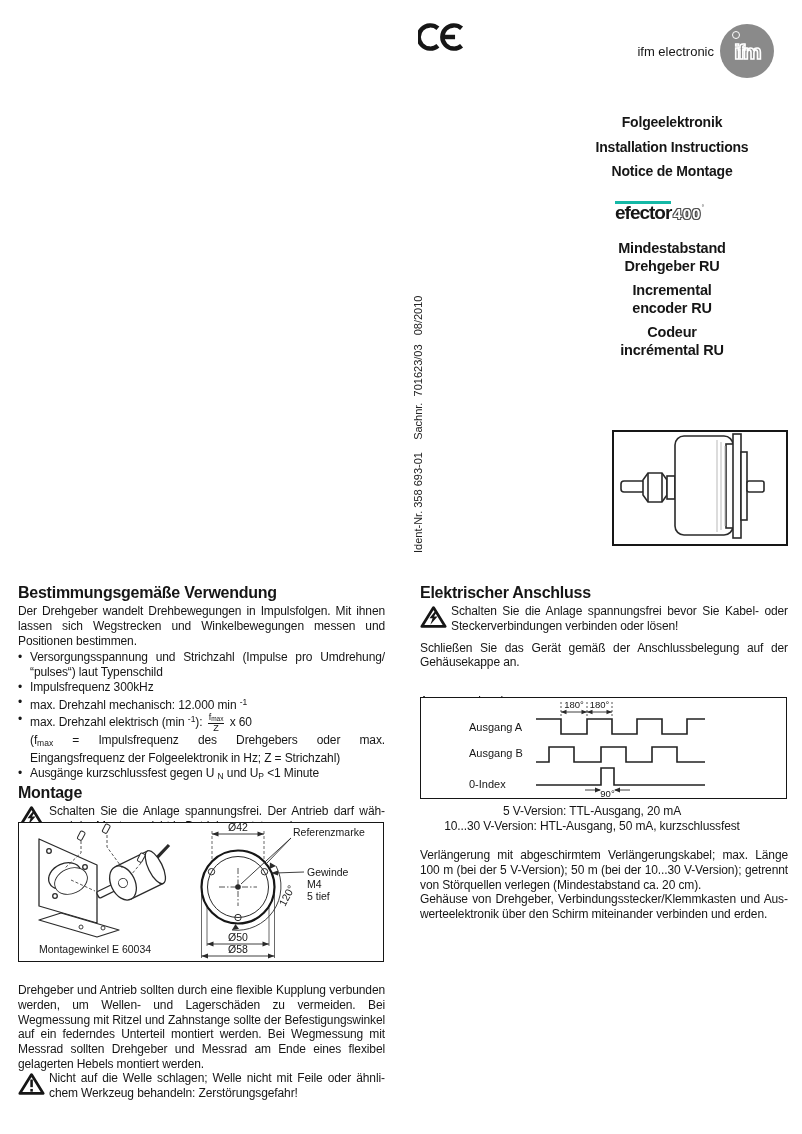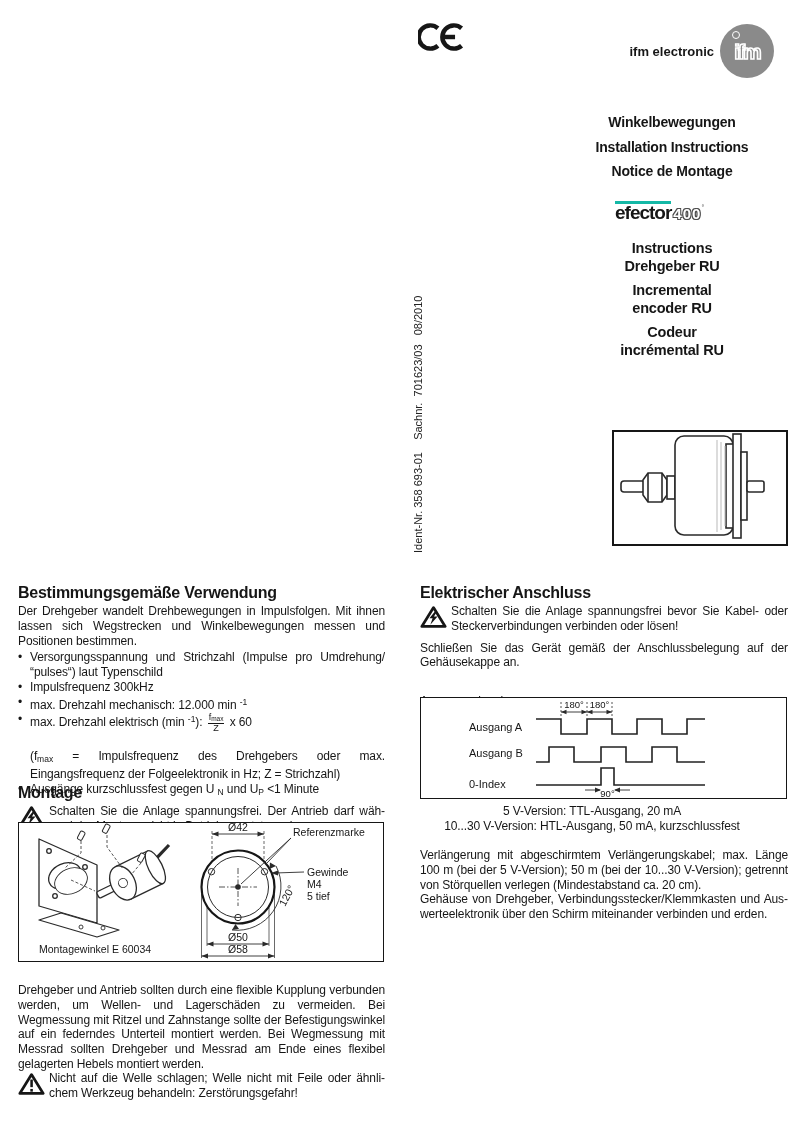--- a/index.html
+++ b/index.html
@@ -6,21 +6,21 @@
   .page{
     position:relative;width:802px;height:1134px;margin:0 auto;
     background:#ffffff;color:#161616;
     font-family:"Liberation Sans","DejaVu Sans",sans-serif;
     font-size:12px;line-height:14.8px;letter-spacing:-0.12px;
     overflow:hidden;
   }
   .abs{position:absolute;}
   
   .ce{left:418px;top:22px;}
-  .brand{top:45px;right:88px;font-weight:bold;font-size:13px;letter-spacing:0;}
+  .brand{top:45px;right:88px;font-weight:normal;font-size:13px;letter-spacing:0;}
   .ifm-circle{
     left:720px;top:24px;width:54px;height:54px;border-radius:50%;
     background:#8a8a8a;display:flex;align-items:center;justify-content:center;
   }
   .ifm-circle .ifm-txt{
     font-weight:bold;font-size:21px;letter-spacing:-2px;color:#8a8a8a;
     -webkit-text-stroke:1.6px #ffffff;transform:translateY(1px);
   }
   .ifm-ring{position:absolute;left:12px;top:7px;width:6px;height:6px;border:1.6px solid #fff;border-radius:50%;background:#8a8a8a;}
   
@@ -92,32 +92,32 @@
     </svg>
   </div>
 
   <div class="abs brand">ifm electronic</div>
   <div class="abs ifm-circle">
     <span class="ifm-txt">ifm</span>
     <span class="ifm-ring"></span>
   </div>
 
   <div class="abs titles">
-    <div>Winkelbewegungen</div>
+    <div>Folgeelektronik</div>
     <div>Installation Instructions</div>
     <div>Notice de Montage</div>
   </div>
 
   <div class="abs efector">
     <span class="ef">efector</span><span class="e400">400</span><span class="reg">°</span>
   </div>
 
   <div class="abs pnames">
     <div class="grp">
-      <div>Instructions</div>
+      <div>Mindestabstand</div>
       <div>Drehgeber RU</div>
     </div>
     <div class="grp">
       <div>Incremental</div>
       <div>encoder RU</div>
     </div>
     <div class="grp">
       <div>Codeur</div>
       <div>incrémental RU</div>
     </div>
@@ -159,21 +159,21 @@
         <span class="dot">•</span>
         <span class="btext">Impulsfrequenz 300kHz</span>
       </div>
       <div class="bullet">
         <span class="dot">•</span>
         <span class="btext"><span>max. Drehzahl mechanisch: 12.000 min</span> <sup>-1</sup></span>
       </div>
       <div class="bullet">
         <span class="dot">•</span>
         <span class="btext"><span>max. Drehzahl elektrisch (min</span> <sup>-1</sup><span>): </span><span class="frac"><span class="num"><span>f</span><sub>max</sub></span><span>Z</span></span><span> x 60</span>
-          <span style="display:block;margin-top:16px;"><span>(f</span><sub>max</sub><span> = Impulsfrequenz des Drehgebers oder max. Eingangsfrequenz der Folgeelektronik in Hz; Z = Strichzahl)</span></span>
+          <span style="display:block;"><span>(f</span><sub>max</sub><span> = Impulsfrequenz des Drehgebers oder max. Eingangsfrequenz der Folgeelektronik in Hz; Z = Strichzahl)</span></span>
         </span>
       </div>
       <div class="bullet">
         <span class="dot">•</span>
         <span class="btext"><span>Ausgänge kurzschlussfest gegen U</span> <sub>N</sub><span> und U</span><sub>P</sub><span> &lt;1 Minute</span></span>
       </div>
     </div>
   </div>
 
   <div class="abs colL" style="top:768px;margin-top:16px;">

